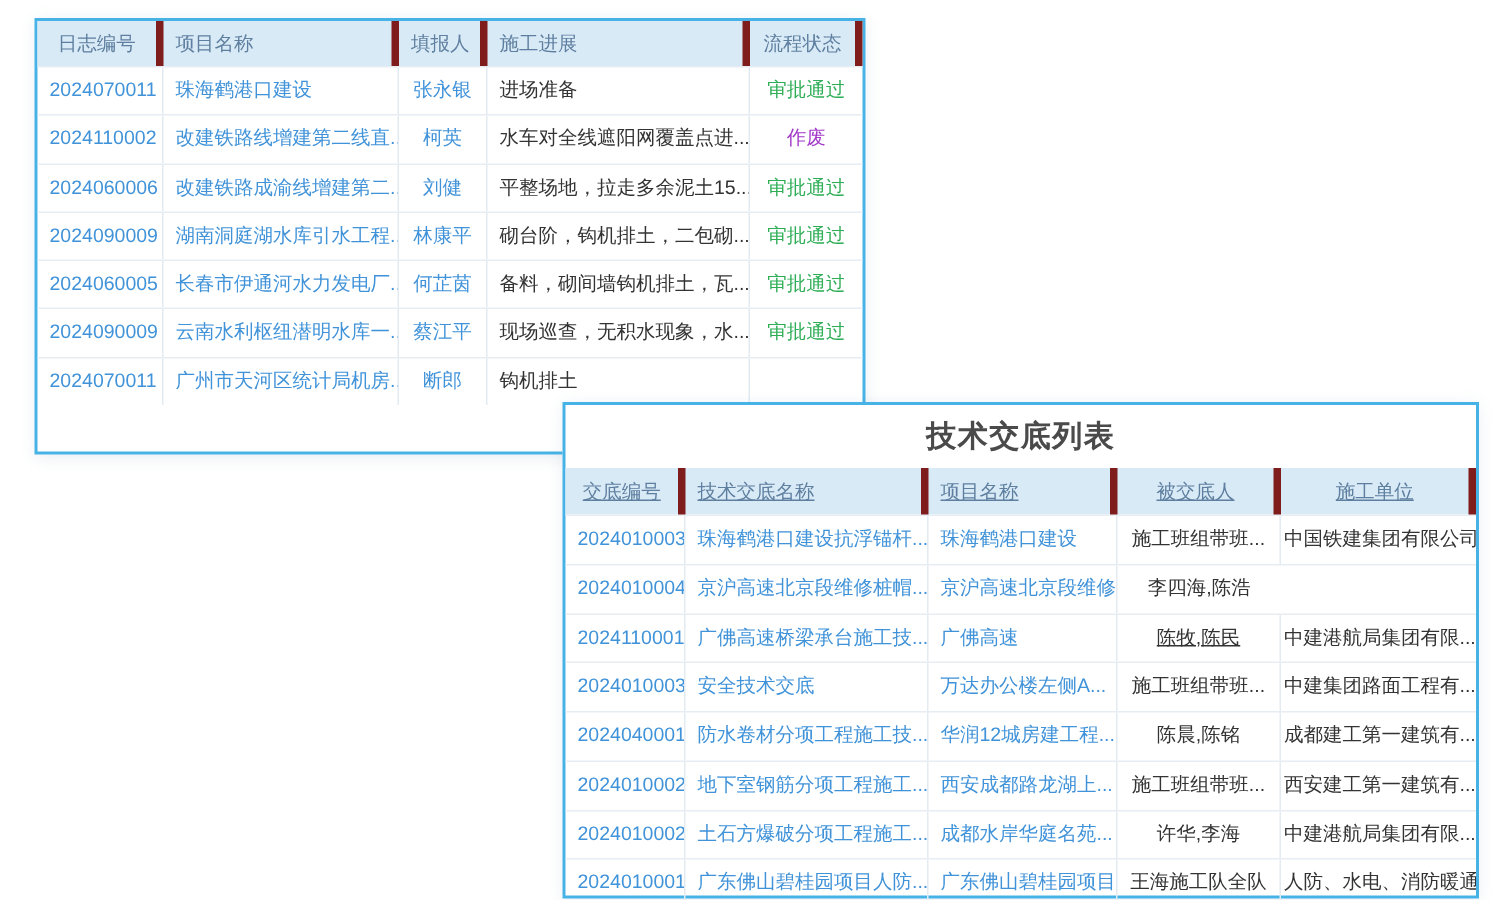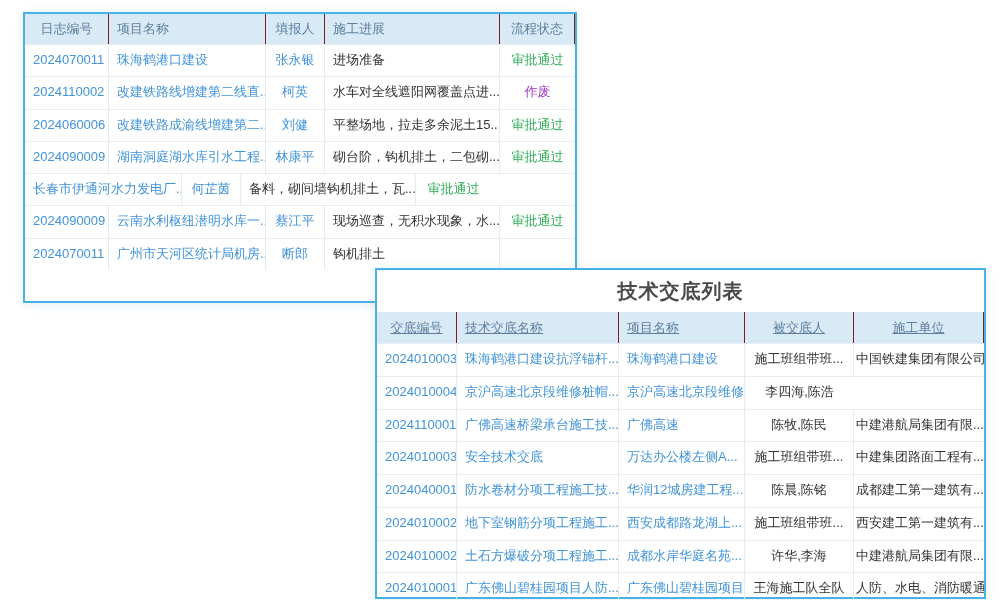--- a/index.html
+++ b/index.html
@@ -30,21 +30,21 @@
   #t1 .trow{height:31.3px;}
   #t2 .trow{height:31.75px;}
   #t1 .trow .cell{line-height:30.3px;}
   #t2 .trow .cell{line-height:30.75px;}
   .cell{
     box-sizing:border-box;padding:0 8px;
     overflow:hidden;white-space:nowrap;
     border-right:1px solid #e3ebf2;
   }
   .cell:last-child{border-right:none;}
-  .thead .cell{border-right:1px solid #7f1d1d;}
+  .thead .cell{border-right:5px solid #7f1d1d;}
   .link{color:#4193d9;cursor:pointer;}
   
   #t1 .c0{width:84px;}  #t1 .c1{width:157px;} #t1 .c2{width:59px;}
   #t1 .c3{width:175px;} #t1 .c4{width:75px;}
   #t2 .c0{width:80px;}  #t2 .c1{width:162px;} #t2 .c2{width:126px;}
   #t2 .c3{width:109px;} #t2 .c4{width:130px;padding:0 2px;}
 </style>
 </head>
 <body>
 
@@ -79,20 +79,21 @@
         <div class="cell c4" style="text-align: center; color: rgb(47, 174, 87);">审批通过</div>
       </div>
       <div class="trow">
         <div class="cell c0 link" style="text-align: center;">2024090009</div>
         <div class="cell c1 link" style="text-align: left;">湖南洞庭湖水库引水工程...</div>
         <div class="cell c2 link" style="text-align: center;">林康平</div>
         <div class="cell c3" style="text-align: left;">砌台阶，钩机排土，二包砌...</div>
         <div class="cell c4" style="text-align: center; color: rgb(47, 174, 87);">审批通过</div>
       </div>
       <div class="trow">
+        <div class="cell c0 link" style="text-align: center;">2024060005</div>
         <div class="cell c1 link" style="text-align: left;">长春市伊通河水力发电厂...</div>
         <div class="cell c2 link" style="text-align: center;">何芷茵</div>
         <div class="cell c3" style="text-align: left;">备料，砌间墙钩机排土，瓦...</div>
         <div class="cell c4" style="text-align: center; color: rgb(47, 174, 87);">审批通过</div>
       </div>
       <div class="trow">
         <div class="cell c0 link" style="text-align: center;">2024090009</div>
         <div class="cell c1 link" style="text-align: left;">云南水利枢纽潜明水库一...</div>
         <div class="cell c2 link" style="text-align: center;">蔡江平</div>
         <div class="cell c3" style="text-align: left;">现场巡查，无积水现象，水...</div>
@@ -128,21 +129,21 @@
       <div class="trow">
         <div class="cell c0 link" style="text-align: center;">2024010004</div>
         <div class="cell c1 link" style="text-align: left;">京沪高速北京段维修桩帽...</div>
         <div class="cell c2 link" style="text-align: left;">京沪高速北京段维修</div>
         <div class="cell c3" style="text-align: center;">李四海,陈浩</div>
       </div>
       <div class="trow">
         <div class="cell c0 link" style="text-align: center;">2024110001</div>
         <div class="cell c1 link" style="text-align: left;">广佛高速桥梁承台施工技...</div>
         <div class="cell c2 link" style="text-align: left;">广佛高速</div>
-        <div class="cell c3" style="text-align: center;">陈牧,陈民</div>
+        <div class="cell c3" style="text-align: center; text-decoration: underline;">陈牧,陈民</div>
         <div class="cell c4" style="text-align: center;">中建港航局集团有限...</div>
       </div>
       <div class="trow">
         <div class="cell c0 link" style="text-align: center;">2024010003</div>
         <div class="cell c1 link" style="text-align: left;">安全技术交底</div>
         <div class="cell c2 link" style="text-align: center;">万达办公楼左侧A...</div>
         <div class="cell c3" style="text-align: center;">施工班组带班...</div>
         <div class="cell c4" style="text-align: center;">中建集团路面工程有...</div>
       </div>
       <div class="trow">

